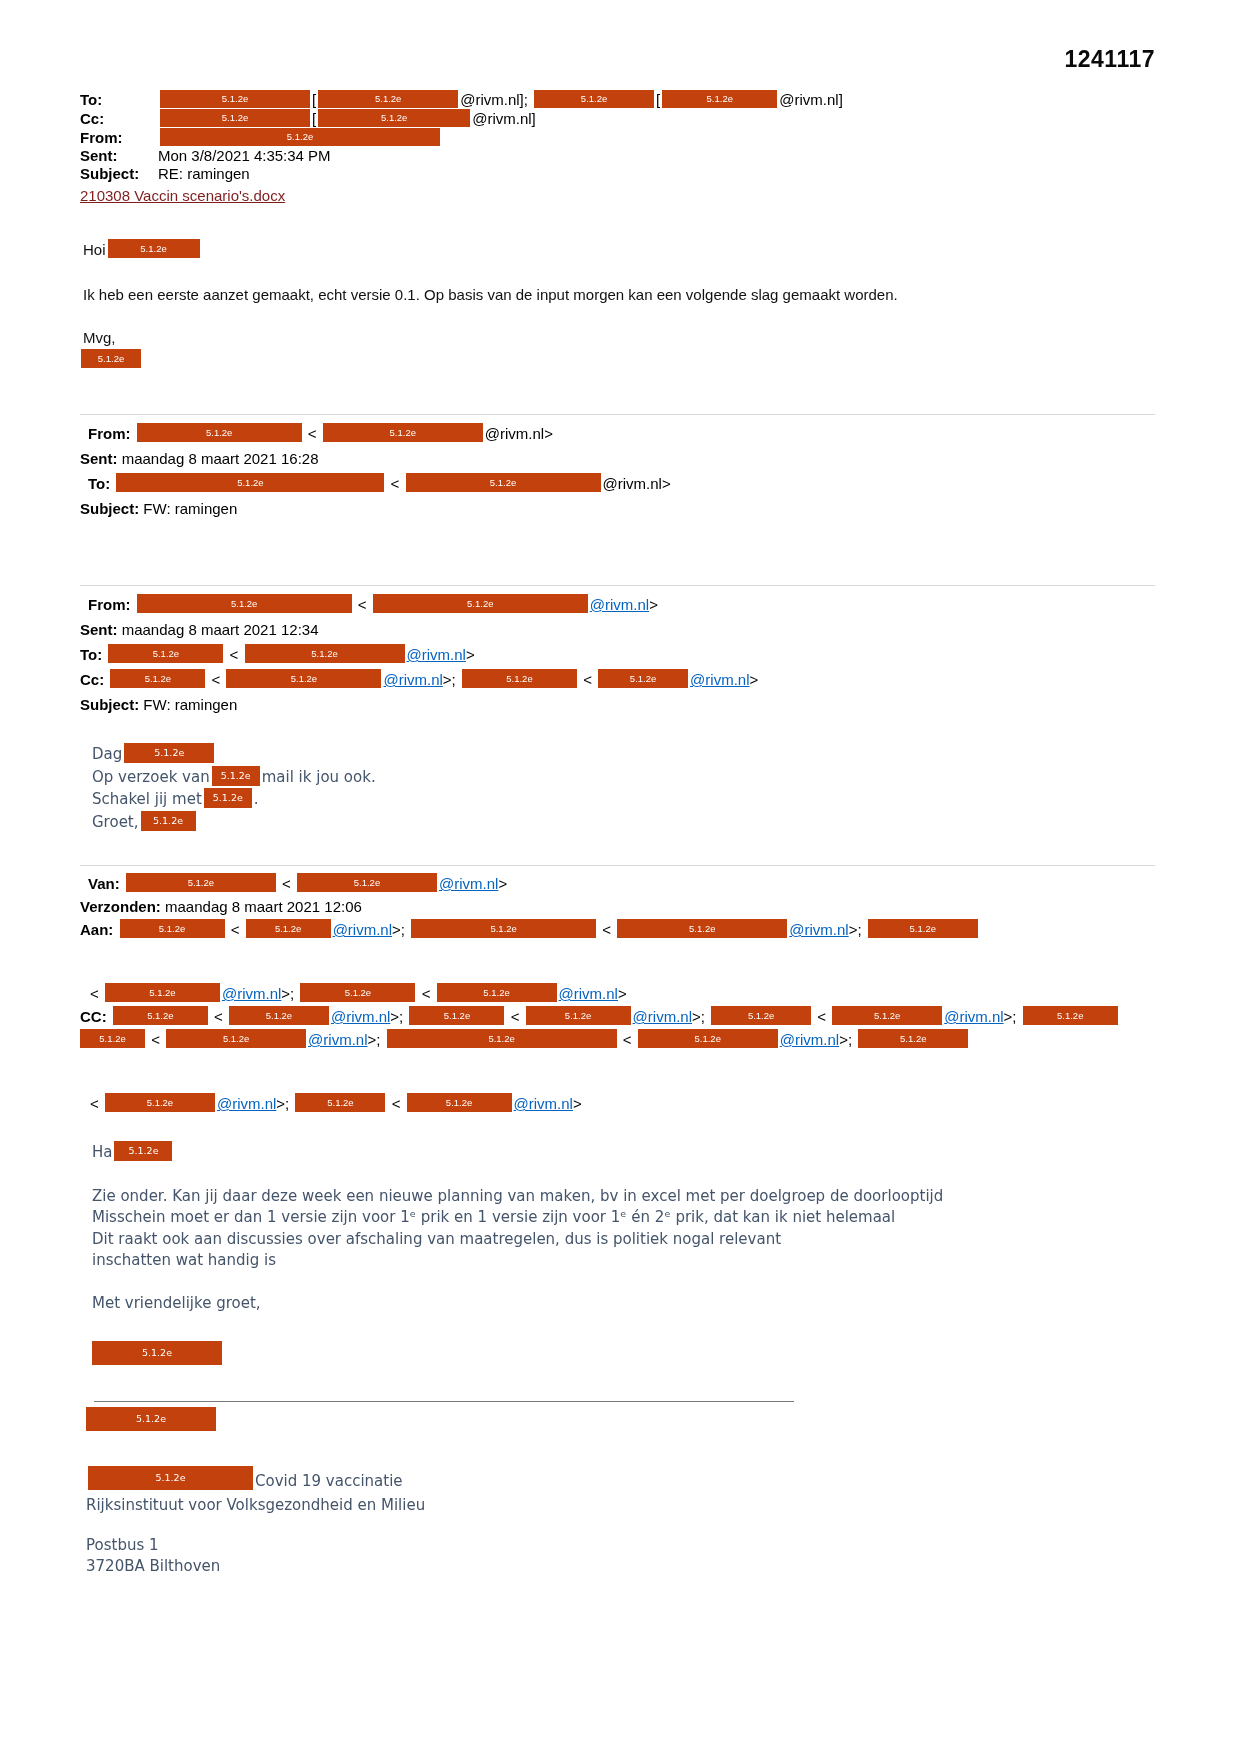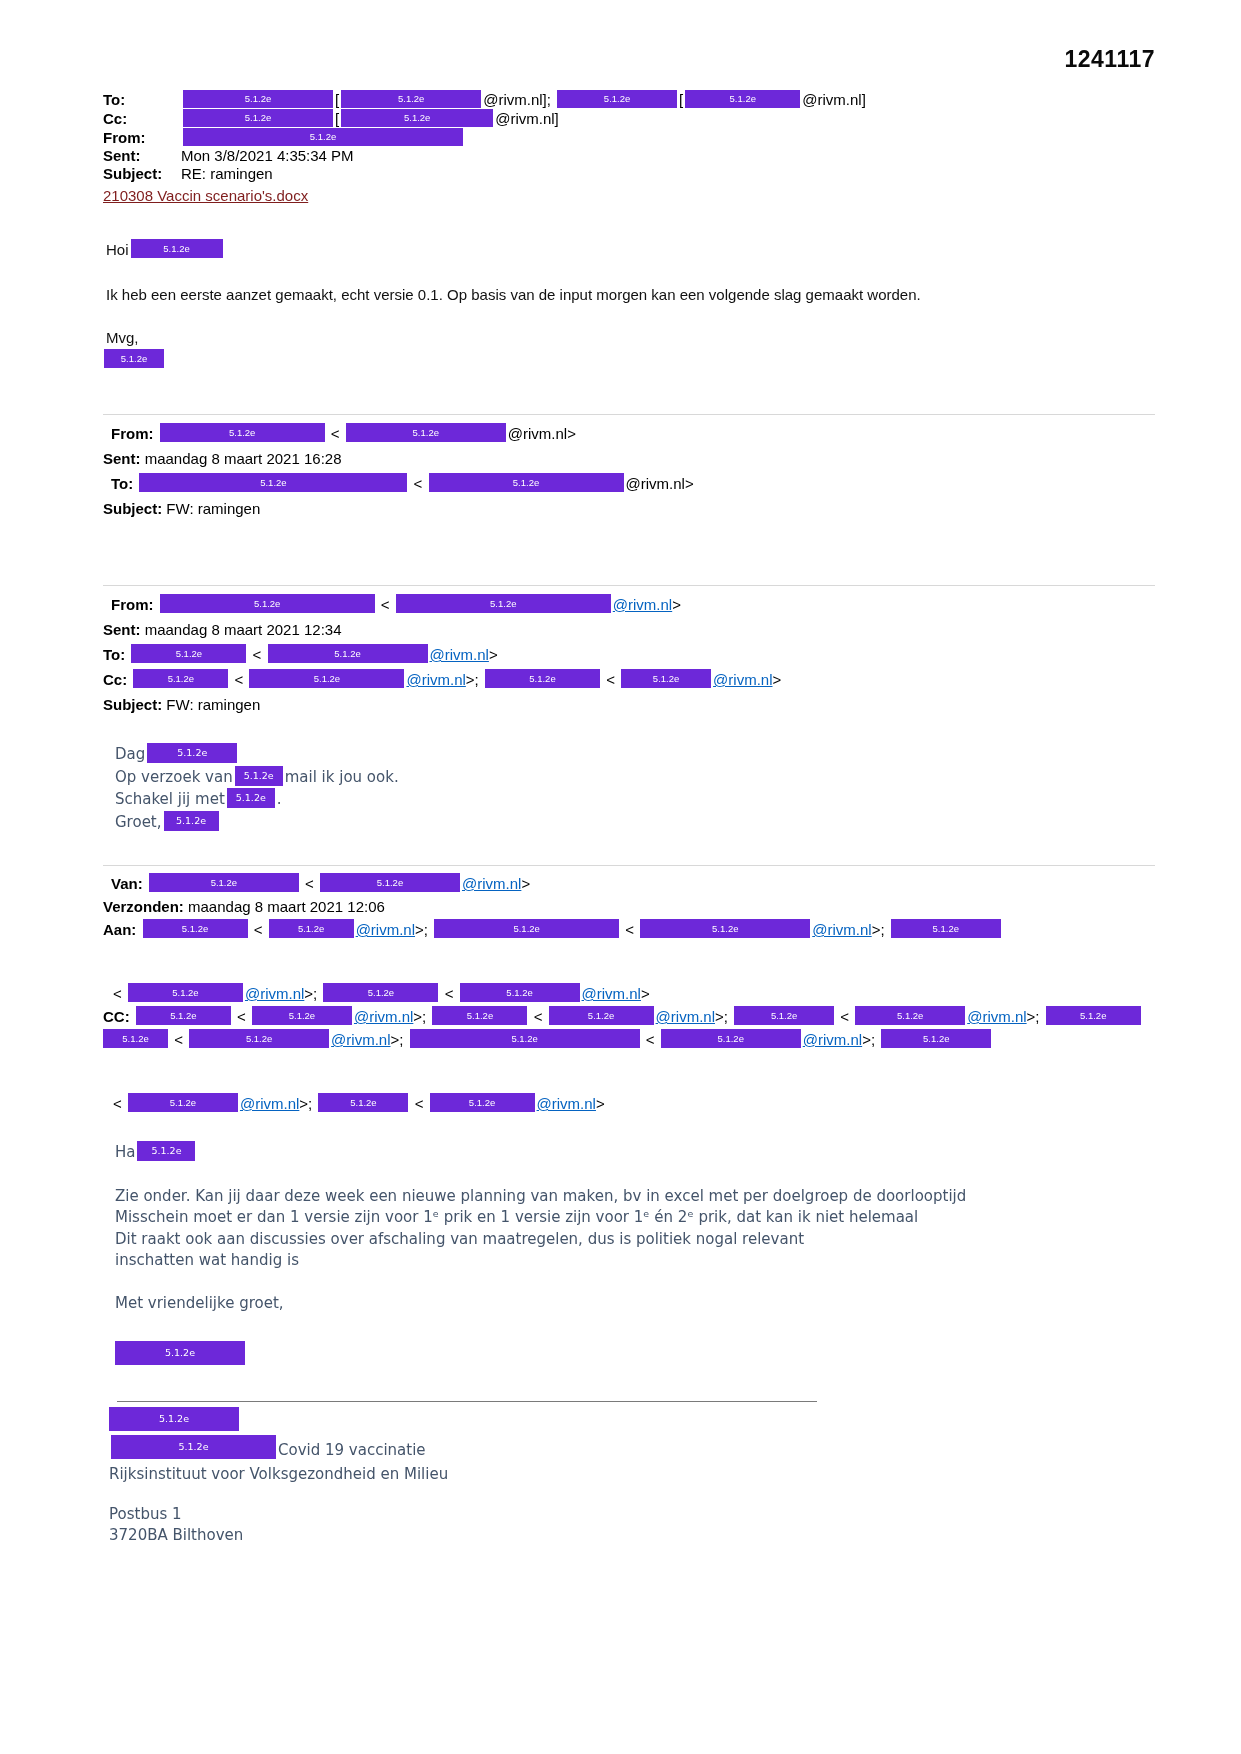--- a/index.html
+++ b/index.html
@@ -1,20 +1,20 @@
 <!DOCTYPE html>
 <html><head>
 <meta charset="utf-8">
 <style>
   html,body{margin:0;padding:0;background:#fff;}
   body{width:1241px;height:1754px;position:relative;font-family:"Liberation Sans",sans-serif;color:#000;}
-  .page{padding:90px 86px 0 103px;box-sizing:border-box;}
+  .page{padding:90px 86px 0 80px;box-sizing:border-box;}
   .doc-number{position:absolute;top:46px;right:86px;font-size:23px;font-weight:600;color:#0a0a0a;letter-spacing:.5px;}
   
-  .rx{display:inline-block;background:#6d28d9;color:#fff;font-size:9.5px;height:19px;line-height:19px;
+  .rx{display:inline-block;background:#c2410c;color:#fff;font-size:9.5px;height:19px;line-height:19px;
       text-align:center;vertical-align:text-bottom;margin:0 2px;overflow:hidden;}
   
   .hdr1{font-size:15px;line-height:18px;}
   .hdr1 .hrow{display:flex;align-items:flex-end;}
   .hdr1 .lbl{width:78px;flex:none;font-weight:bold;}
   .hdr1 .rx{height:18px;line-height:18px;}
   .received-val{margin-left:124px;}
   .attach-row{margin-top:4px;}
   a.att{color:#7f1d1d;text-decoration:underline;cursor:pointer;}
   a.lnk{color:#0563c1;text-decoration:underline;cursor:pointer;}
@@ -34,21 +34,21 @@
   .email4{margin-top:32px;line-height:23px;}
   .gbody{margin-top:26px;margin-left:12px;color:#44546a;font-family:"DejaVu Sans",sans-serif;
          font-size:15px;line-height:21.5px;}
   .gbody .rx{height:20px;line-height:20px;}
   .email4 .gbody .par{margin-top:22px;}
   .email4 .gbody .closing{margin-top:21px;}
   .bigbox{height:24px !important;line-height:24px !important;}
   .sigbox1{margin-top:27px;margin-left:-2px;}
   .sepline{width:700px;border-top:1px solid #7a7a7a;margin:33px 0 0 2px;}
   .sigbox2{margin-top:5px;margin-left:-8px;}
-  .sigdetail{margin-top:2px;margin-left:-6px;}
+  .sigdetail{margin-top:33px;margin-left:-6px;}
   .org-line{margin-top:2px;margin-left:-6px;}
   .addr{margin-top:19px;margin-left:-6px;line-height:21px;}
 </style>
 </head>
 <body>
 
 <div class="doc-number">1241117</div>
 
 <div class="page">
 

